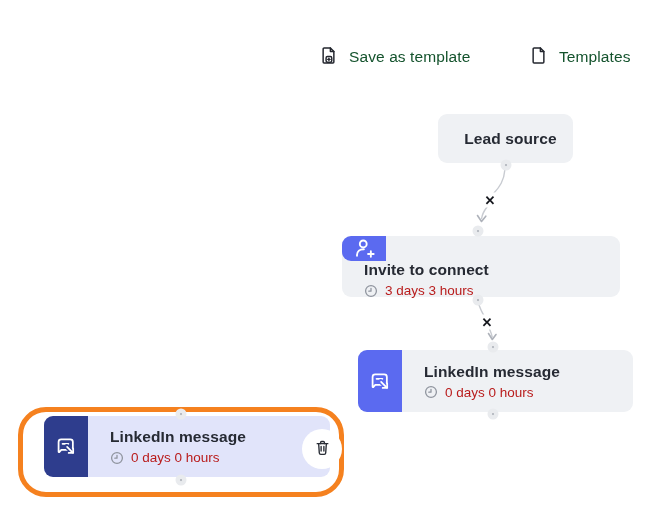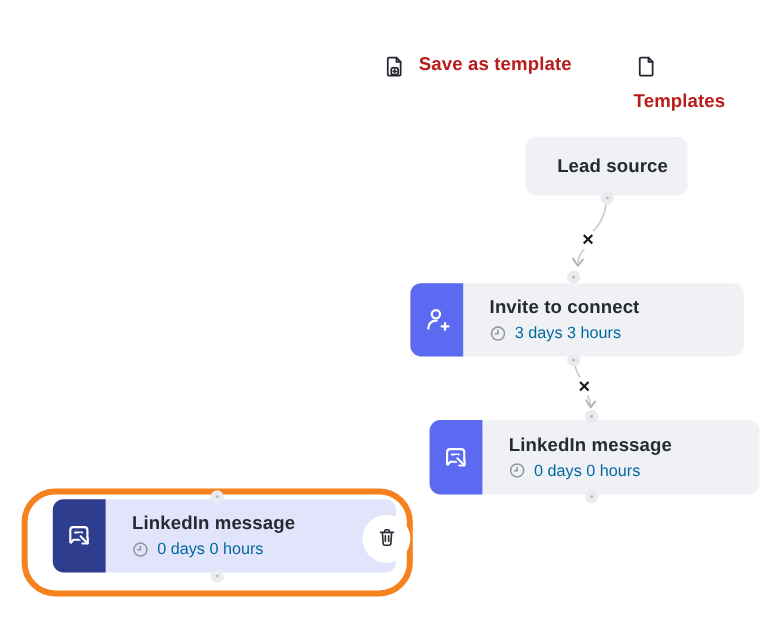--- a/index.html
+++ b/index.html
@@ -8,28 +8,28 @@
     position: relative;
     background: #ffffff;
     font-family: "Liberation Sans", sans-serif;
     overflow: hidden;
   }
   .canvas { position: absolute; inset: 0; }
 
   
   .toolbar-btn {
     position: absolute; top: 45px;
-    display: flex; align-items: flex-start; gap: 10px;
+    display: flex; align-items: flex-end; gap: 10px;
     background: none; border: none; cursor: pointer;
     font-family: "Liberation Sans", sans-serif;
-    font-size: 15.5px; font-weight: 700; color: #b91c1c;
+    font-size: 15.5px; font-weight: 400; color: #14532d;
     letter-spacing: .1px;
   }
   #btn-save { left: 318px; }
-  #btn-templates { left: 528px; flex-direction: column; }
+  #btn-templates { left: 528px; }
   .toolbar-btn svg { display: block; }
 
   
   svg.edges { position: absolute; left: 0; top: 0; z-index: 1; }
   svg.edges path { fill: none; stroke: #c8cbd1; stroke-width: 1.4; stroke-linecap: round; stroke-linejoin: round; }
   svg.edges path.arrow { stroke: #aeb2ba; stroke-width: 1.6; }
 
   .edge-x {
     position: absolute; z-index: 6;
     transform: translate(-50%,-50%);
@@ -53,21 +53,21 @@
   }
   .sq.blue { background: #5b6af0; --sq: #5b6af0; }
   .sq.navy { background: #2e3d8d; --sq: #2e3d8d; }
   .node .nbody {
     flex: 1; display: flex; flex-direction: column; justify-content: center;
     padding-left: 22px;
   }
   .node .title { font-size: 15.5px; font-weight: 700; color: #262a33; letter-spacing: .1px; }
   .node .delay {
     margin-top: 4px; display: flex; align-items: center; gap: 7px;
-    font-size: 13.5px; color: #0369a1;
+    font-size: 13.5px; color: #b91c1c;
   }
   .node .delay svg { display: block; }
   #node-sel { background: #e1e4fa; }
 
   
   .dot {
     position: absolute; z-index: 5;
     width: 11px; height: 11px; border-radius: 50%;
     background: #b9bdc4; border: 4px solid #e9ebee;
     background-clip: padding-box;
@@ -127,21 +127,21 @@
   </svg>
 
   <span class="edge-x" style="left:490px; top:200px;">✕</span>
   <span class="edge-x" style="left:487px; top:322px;">✕</span>
 
   <div class="node centered" id="node-lead" style="left:438px; top:114px; width:135px; height:49px;">
     <span class="title">Lead source</span>
   </div>
   <span class="dot" style="left:506px; top:165px;"></span>
 
-  <div class="node" id="node-invite" style="left:342px; top:236px; width:278px; height:61px;">
+  <div class="node" id="node-invite" style="left:342px; top:236px; width:278px; height:61px;flex-direction:column;">
     <div class="sq blue">
       <svg width="25" height="25" viewBox="0 0 24 24" fill="none" stroke="#ffffff" stroke-width="1.8" stroke-linecap="round" stroke-linejoin="round">
         <circle cx="10.8" cy="7.6" r="3.3"></circle>
         <path d="M4.8 19 v-.7 c0-3.4 2.8-5.6 6.1-5.6 h.5"></path>
         <path d="M15.4 17.3 h5.4 M18.1 14.6 v5.4"></path>
       </svg>
     </div>
     <div class="nbody">
       <span class="title">Invite to connect</span>
       <span class="delay">

